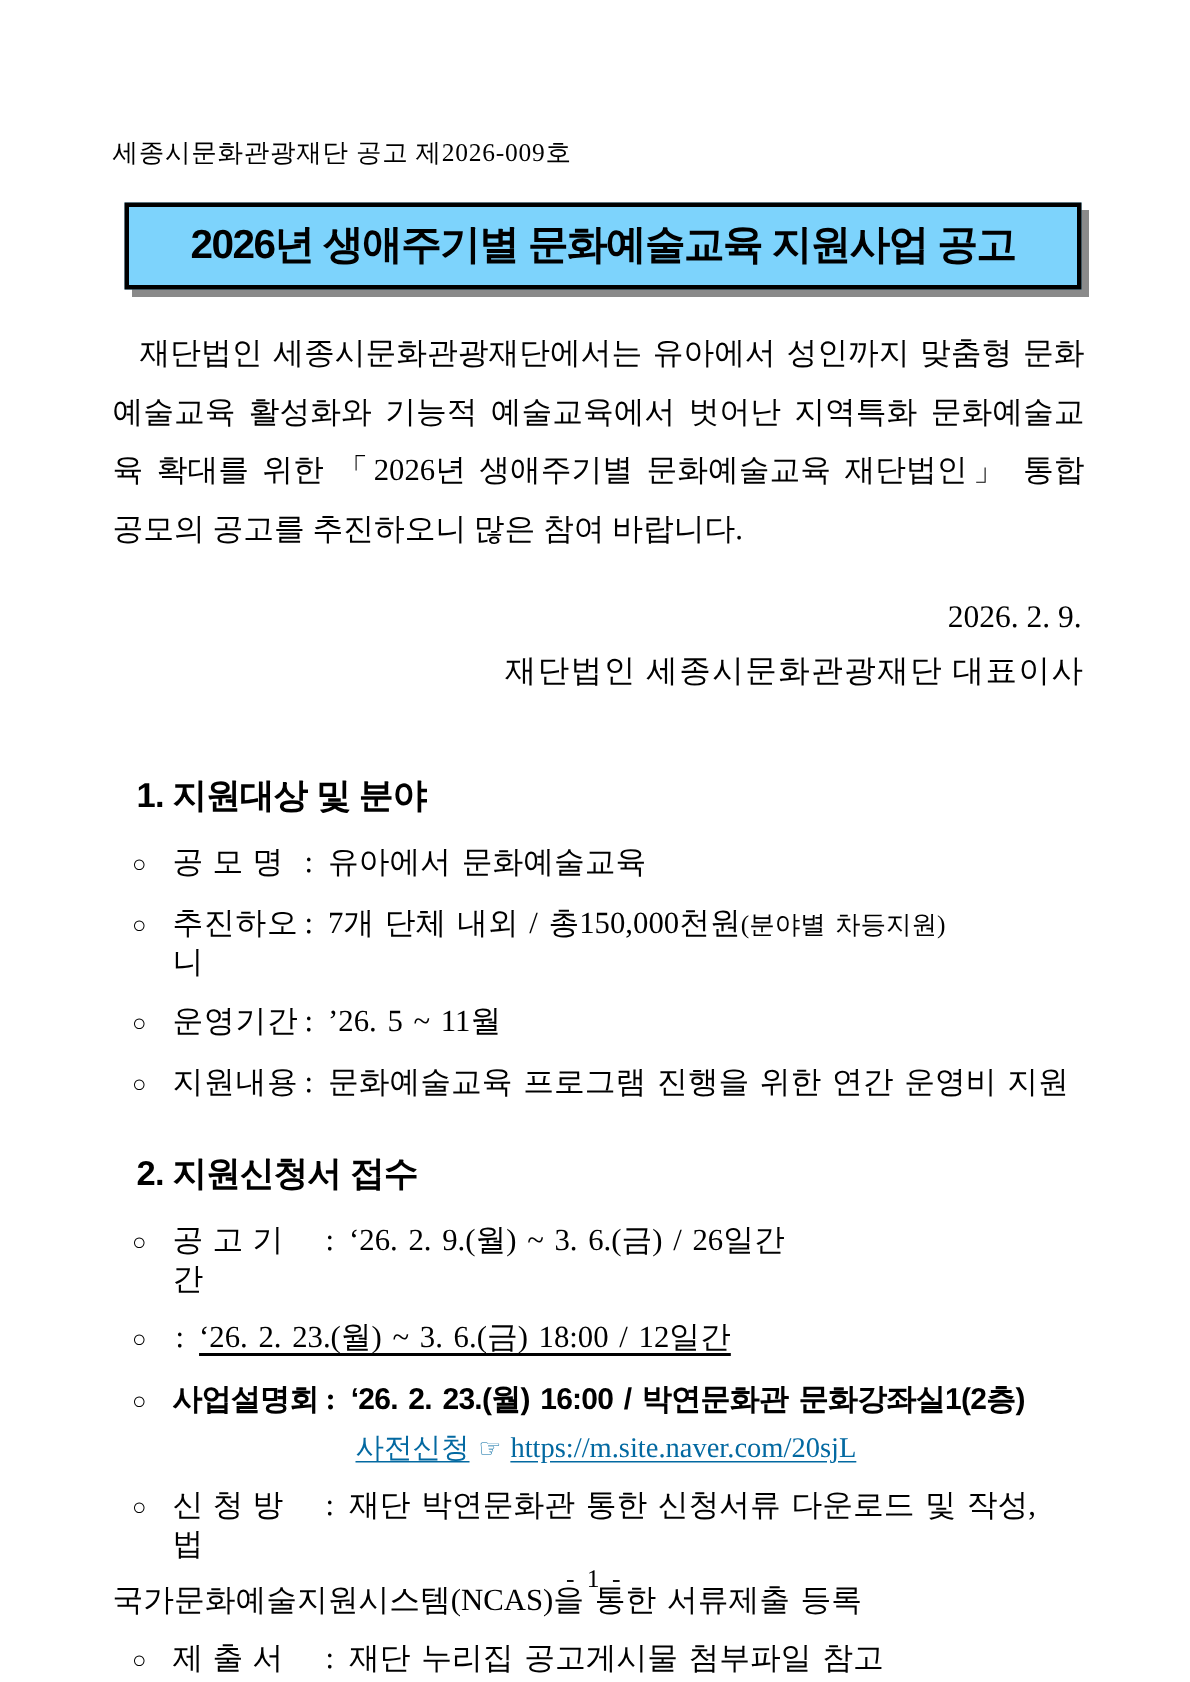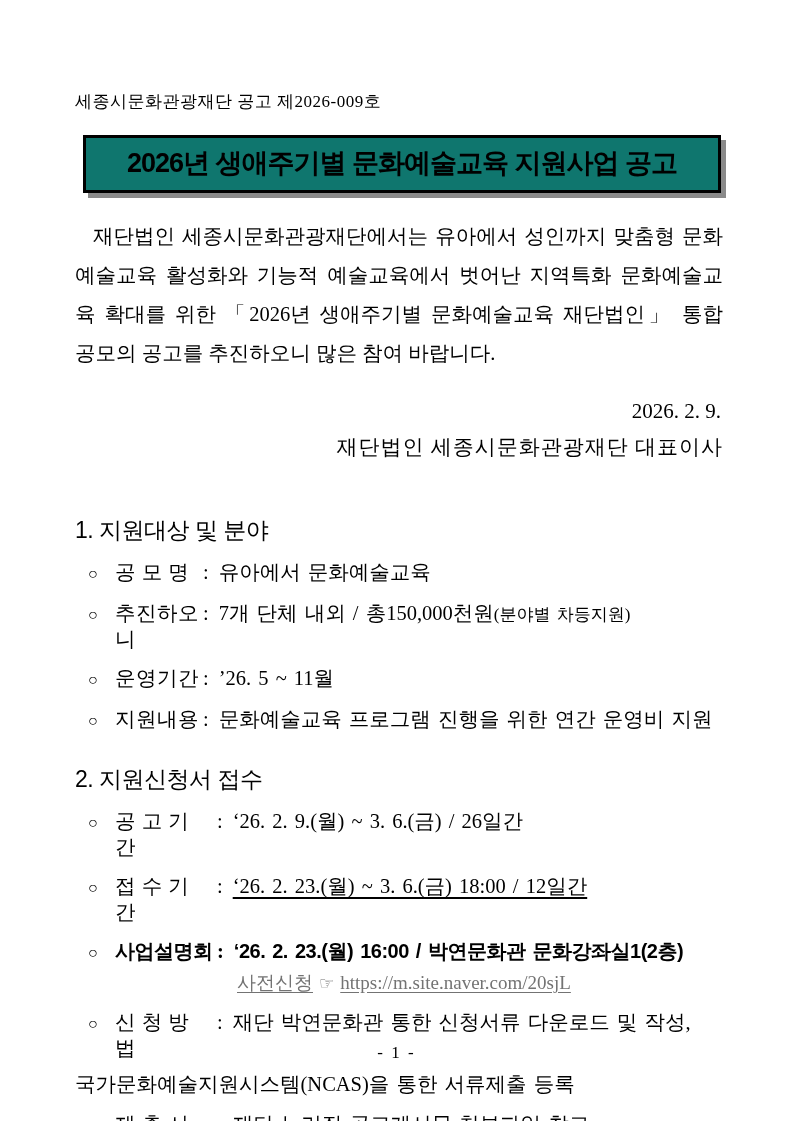--- a/index.html
+++ b/index.html
@@ -1,48 +1,48 @@
 <!DOCTYPE html>
 <html><head>
 <meta charset="utf-8">
 <style>
   html,body{margin:0;padding:0;background:#fff;}
   body{width:793px;height:1121px;overflow:hidden;position:relative;
        font-family:"Liberation Serif","DejaVu Serif",serif;color:#000;}
   .page{box-sizing:border-box;width:793px;height:1121px;padding:90px 70px 0 75px;}
   .notice{font-size:17px;letter-spacing:.5px;}
   .title-box{margin:22px 2px 0 8px;border:3px solid #000;box-shadow:5px 5px 0 #8a8a8a;
-             background:#0f766e;text-align:center;padding:7px 4px 9px 4px;}
+             background:#7dd3fc;text-align:center;padding:7px 4px 9px 4px;}
   .title-box span{font-family:"Liberation Sans","DejaVu Sans",sans-serif;
                   font-weight:bold;font-size:27px;letter-spacing:-1px;}
   .intro{margin-top:24px;font-size:20.5px;line-height:39px;}
   .jline{text-align:justify;text-align-last:justify;}
   .ind{padding-left:18px;}
   .date{margin-top:26px;text-align:right;font-size:21px;padding-right:2px;}
   .signature{margin-top:9px;text-align:right;font-size:21px;letter-spacing:1px;}
-  .sec{font-family:"Liberation Sans","DejaVu Sans",sans-serif;font-weight:normal;
-       font-size:23px;letter-spacing:-.5px;margin:0;}
+  .sec{font-family:"Liberation Sans","DejaVu Sans",sans-serif;font-weight:bold;
+       font-size:23px;letter-spacing:-.5px;margin:16px;}
   .sec1{margin-top:54px;}
   .sec2{margin-top:30px;}
   .items{margin-top:6px;}
   .item{display:flex;align-items:baseline;margin-top:13px;font-size:20.5px;
         padding-left:13px;line-height:26px;}
   .bullet{width:27px;flex:none;font-size:16px;}
   .lbl{flex:none;letter-spacing:.5px;}
   .w1{width:86px;}
   .w2{width:100px;}
   .sep{flex:none;padding:0 10px 0 2px;}
   .val{word-spacing:2px;}
   .small{font-size:17px;}
   .ul .val{text-decoration:underline;text-underline-offset:4px;}
   .bold{font-weight:bold;}
   .bold .val,.bold .lbl{font-family:"Liberation Sans","DejaVu Sans",sans-serif;
         font-size:20px;letter-spacing:-.5px;}
   .sub-link{margin-left:162px;margin-top:4px;font-size:19px;}
-  .sub-link a{color:#737373;text-decoration:underline;text-underline-offset:3px;cursor:pointer;}
+  .sub-link a{color:#0369a1;text-decoration:underline;text-underline-offset:3px;cursor:pointer;}
   .sub-link .pointer{text-decoration:none;display:inline-block;padding:0 6px;font-size:17px;}
   .cont{margin-top:9px;font-size:20.5px;word-spacing:2px;}
   .footer{position:absolute;left:0;bottom:58px;width:100%;text-align:center;
           font-size:17px;letter-spacing:2px;}
 </style>
 </head>
 <body>
 
 <div class="page">
 
@@ -99,21 +99,20 @@
 
     <div class="item">
       <span class="bullet">○</span>
       <span class="lbl w2">공 고 기 간</span>
       <span class="sep">:</span>
       <span class="val">‘26. 2. 9.(월) ~ 3. 6.(금) / 26일간</span>
     </div>
 
     <div class="item ul">
       <span class="bullet">○</span>
-      <span class="lbl w2">접 수 기 간</span>
       <span class="sep">:</span>
       <span class="val">‘26. 2. 23.(월) ~ 3. 6.(금) 18:00 / 12일간</span>
     </div>
 
     <div class="item bold">
       <span class="bullet">○</span>
       <span class="lbl w2">사업설명회</span>
       <span class="sep">:</span>
       <span class="val">‘26. 2. 23.(월) 16:00 / 박연문화관 문화강좌실1(2층)</span>
     </div>

